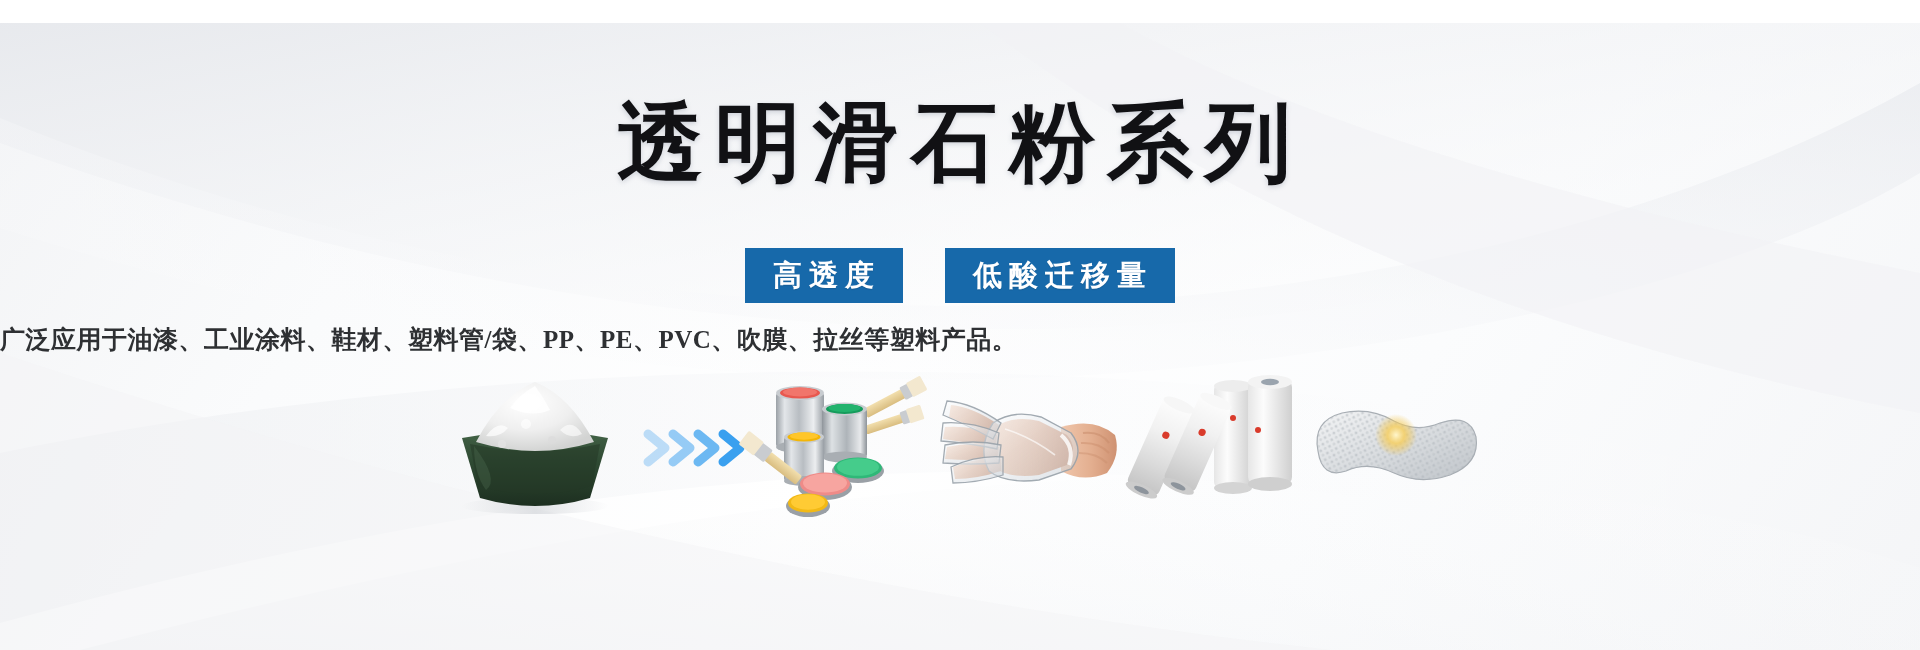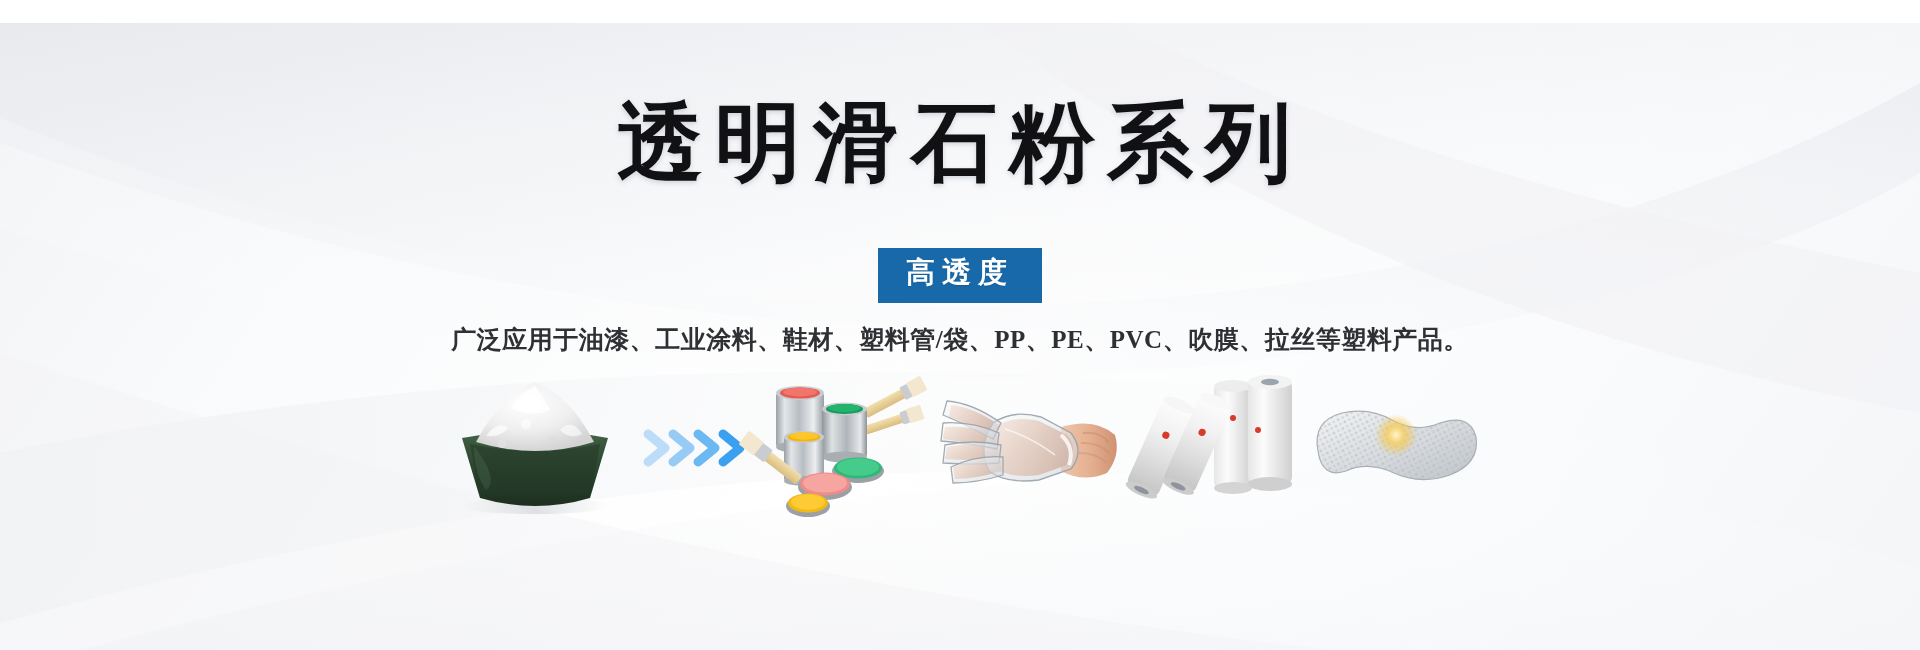--- a/index.html
+++ b/index.html
@@ -42,34 +42,33 @@
 
   
   .badges {
     position:absolute; top:225px; left:0; right:0;
     display:flex; justify-content:center; align-items:center;
     gap:42px;
   }
   .badge {
     background:#1769aa;
     color:#ffffff;
-    font-family:Liberation Mono, monospace;
+    font-family:Liberation Sans, sans-serif;
     font-size:29px;
     font-weight:700;
     letter-spacing:7px;
-    padding:8px 28px 9px 28px;
+    padding:8px 22px 9px 28px;
     white-space:nowrap;
     line-height:1.32;
     text-shadow:0 1px 1px rgba(0,0,0,0.12);
   }
 
   
   .subtitle {
     position:absolute; top:300px; left:0; right:0;
-    text-align:center;
     font-family:"Liberation Serif","DejaVu Serif",serif;
     font-size:25px;
     font-weight:700;
     color:#2e3033;
     letter-spacing:0.5px;
     white-space:nowrap;
   }
 
   
   .product-strip {
@@ -127,20 +126,21 @@
     <path d="M0,330 C420,470 900,590 1460,640 L1920,650 L1920,650 L0,650 Z" fill="#f3f4f6" opacity="0.5"></path>
     <path d="M980,0 C1180,150 1450,300 1920,390 L1920,250 C1560,180 1280,90 1120,0 Z" fill="#f1f2f5" opacity="0.6"></path>
   </svg>
 
   <div class="title-wrap">
     <h1 class="main-title">透明滑石粉系列</h1>
   </div>
 
   <div class="badges">
     <span class="badge">高透度</span>
+    <span class="badge">低酸迁移量</span>
   </div>
 
   <p class="subtitle">广泛应用于油漆、工业涂料、鞋材、塑料管/袋、PP、PE、PVC、吹膜、拉丝等塑料产品。</p>
 
   <div class="product-strip">
 
     <div class="prod p-bowl">
       <svg width="190" height="140" viewBox="0 0 190 140">
         <defs>
           <linearGradient id="bowlG" x1="0" y1="0" x2="0" y2="1">

